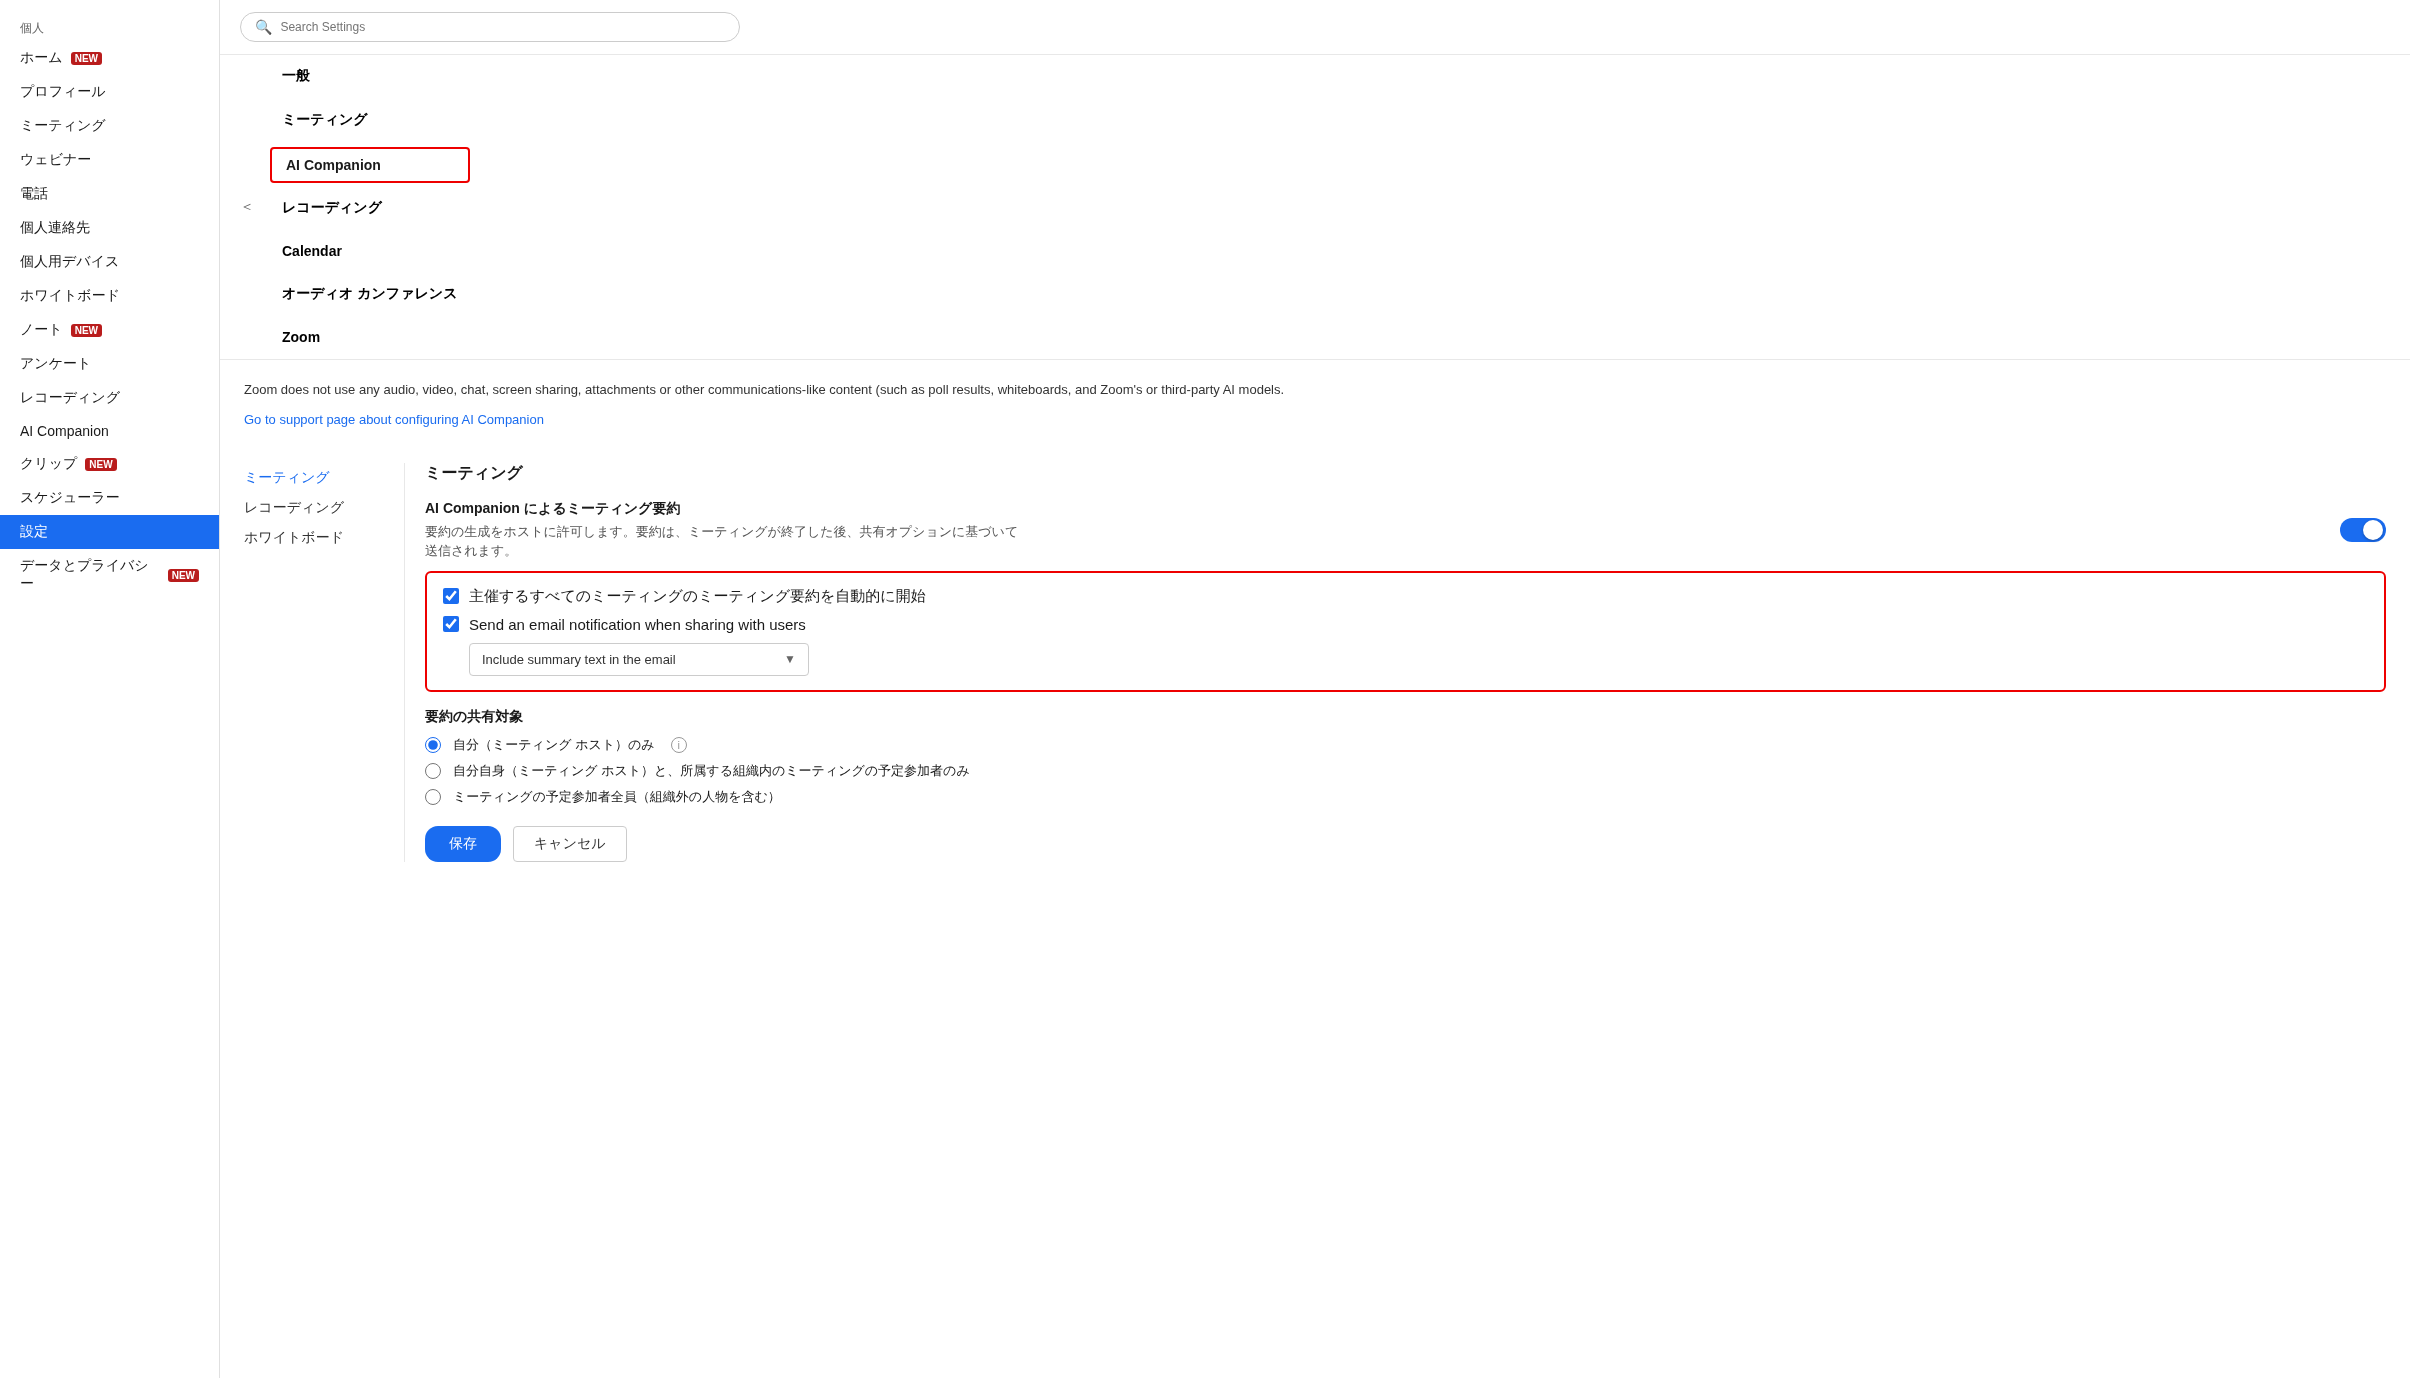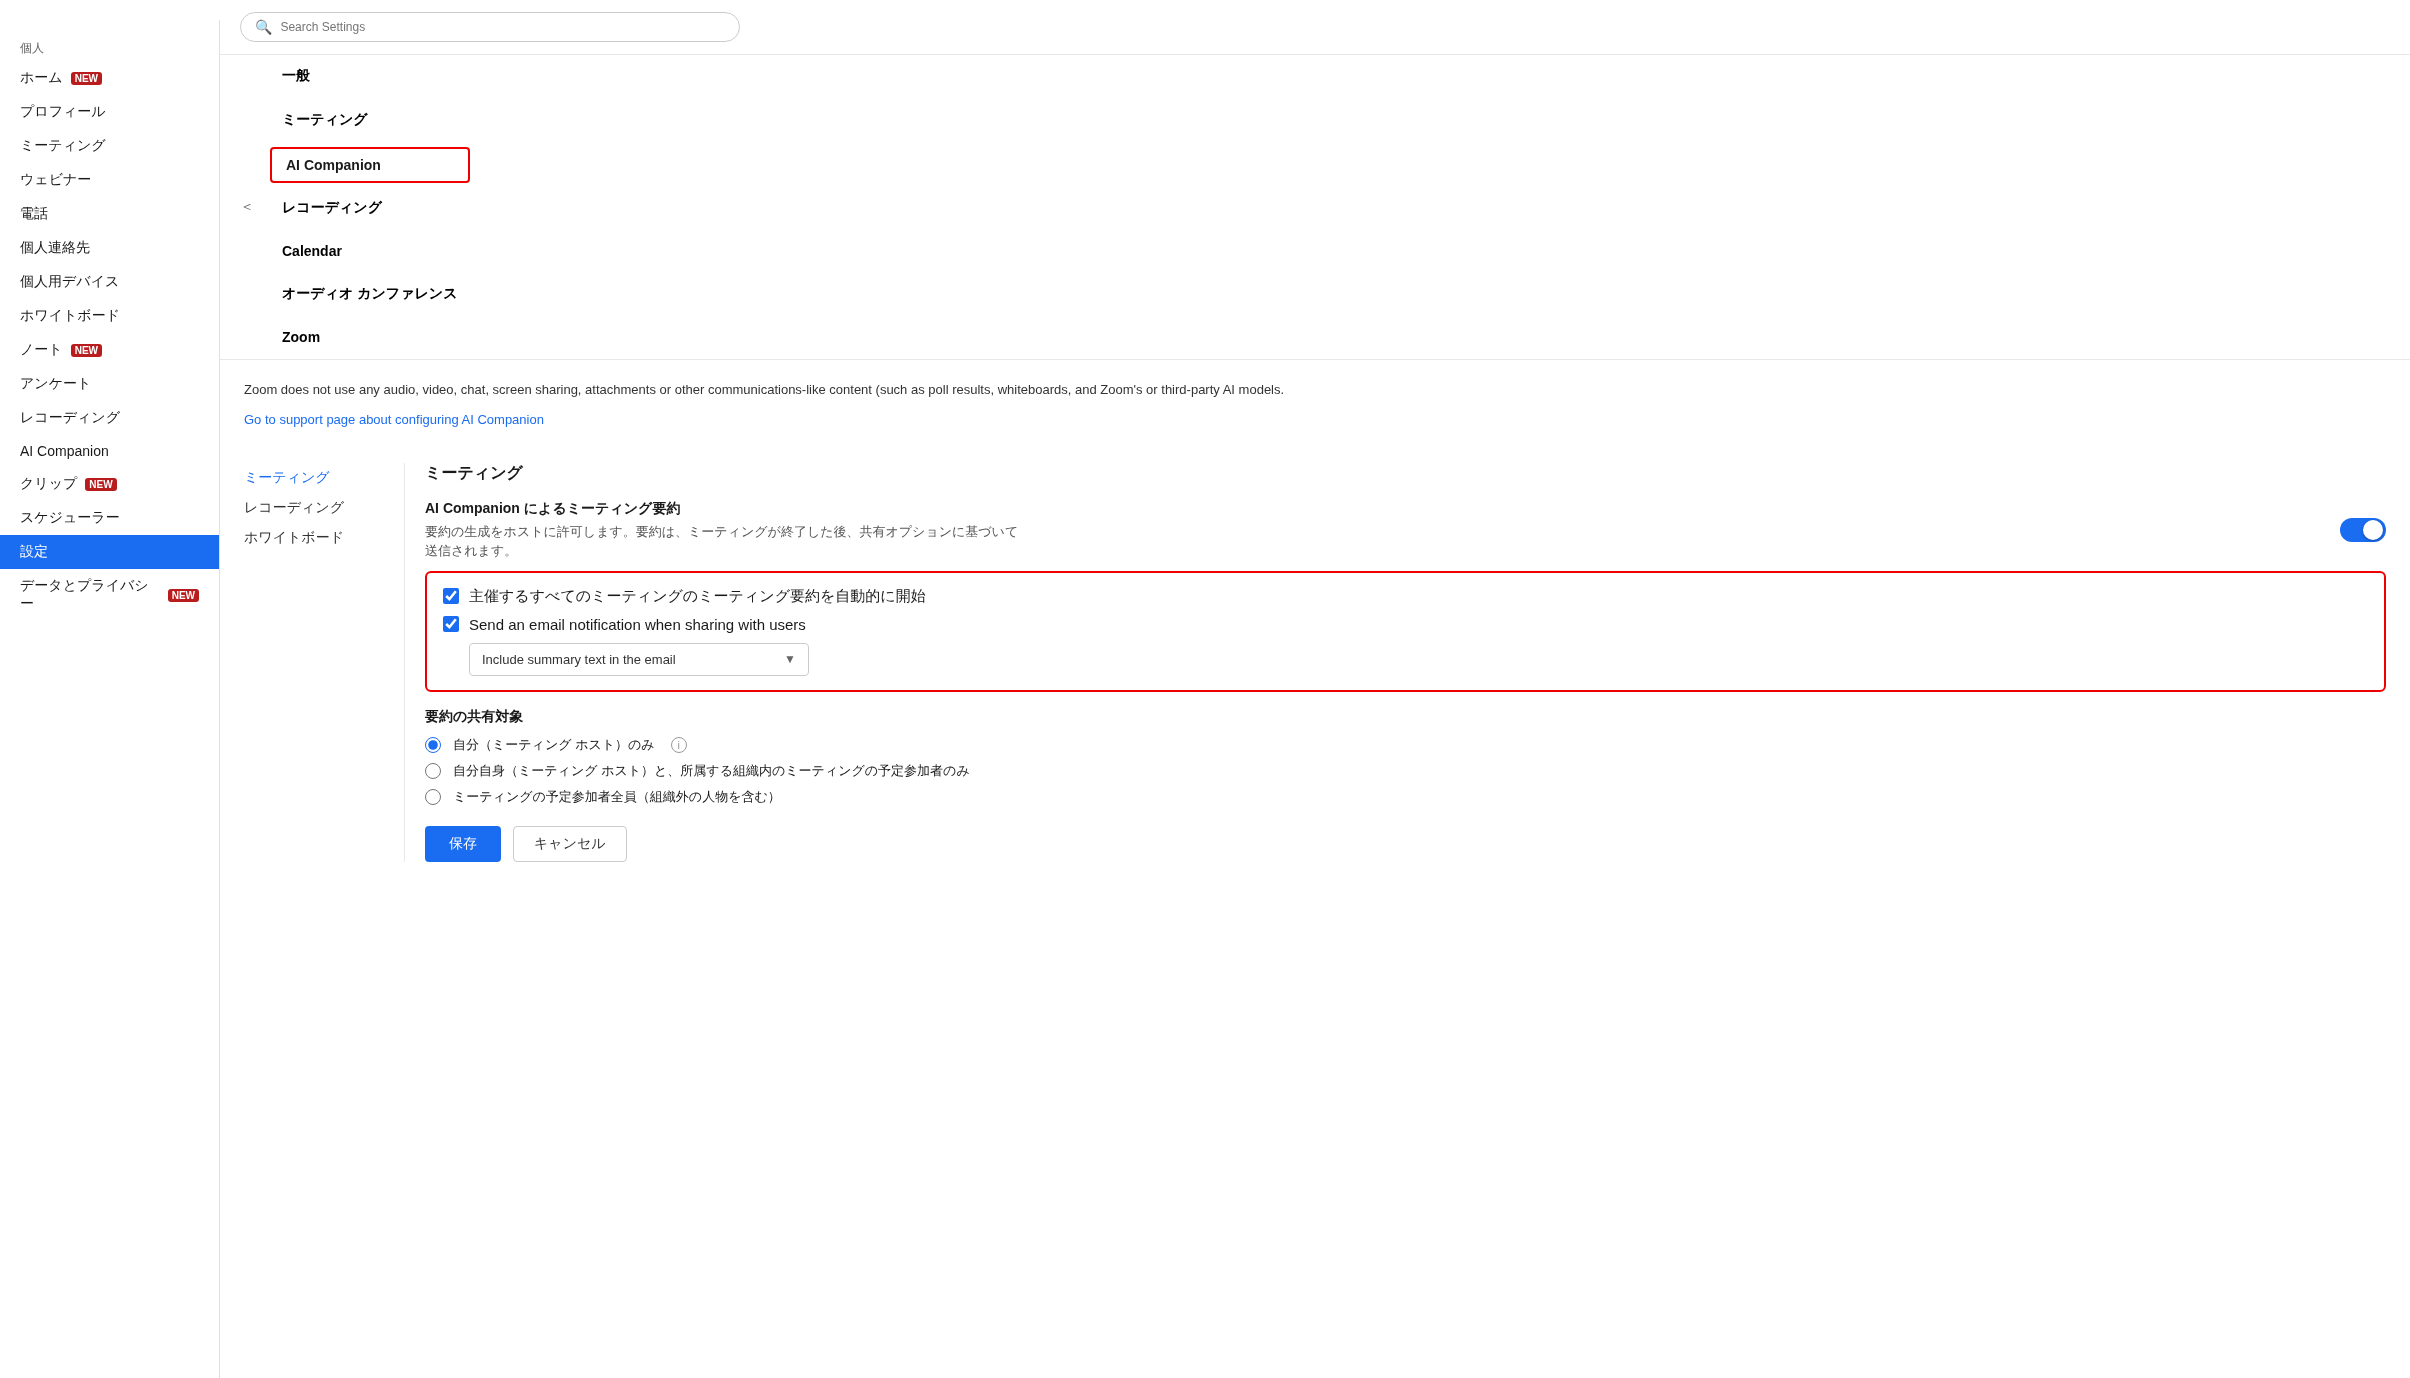--- a/index.html
+++ b/index.html
@@ -16,21 +16,20 @@
     
     .sidebar {
       width: 220px;
       min-width: 220px;
       background: #fff;
       border-right: 1px solid #e0e0e0;
       padding: 12px 0;
       overflow-y: auto;
       display: flex;
       flex-direction: column;
-      margin-top: 20px;
     }
     .sidebar-section-label {
       font-size: 12px;
       color: #666;
       padding: 8px 20px 4px 20px;
       font-weight: 500;
     }
     .sidebar-item {
       display: flex;
       align-items: center;
@@ -316,21 +315,21 @@
     
     .action-buttons {
       display: flex;
       gap: 12px;
       margin-top: 20px;
     }
     .btn-save {
       background: #1a6cf0;
       color: #fff;
       border: none;
-      border-radius: 4px;
+      border-radius: 13px;
       padding: 8px 24px;
       font-size: 14px;
       cursor: pointer;
       font-weight: 500;
     }
     .btn-cancel {
       background: #fff;
       color: #333;
       border: 1px solid #ccc;
       border-radius: 4px;

